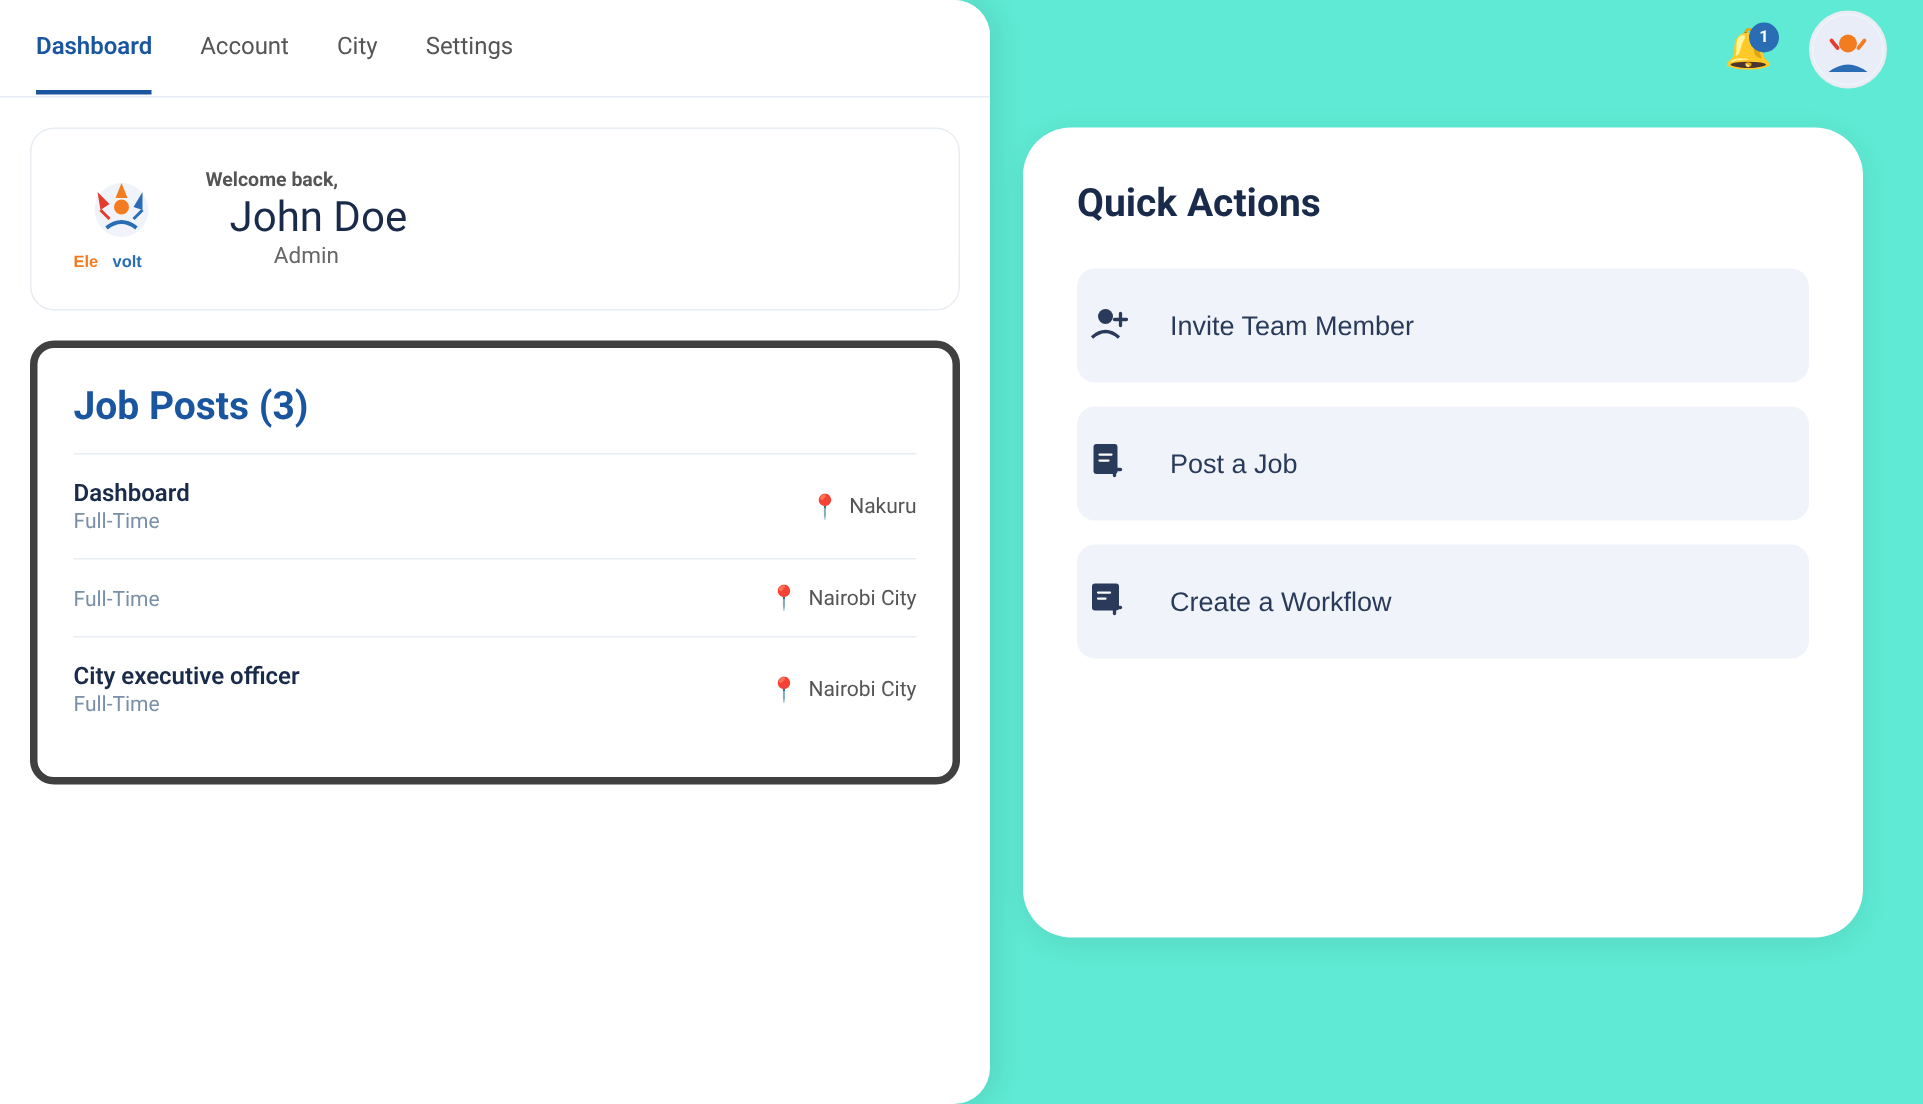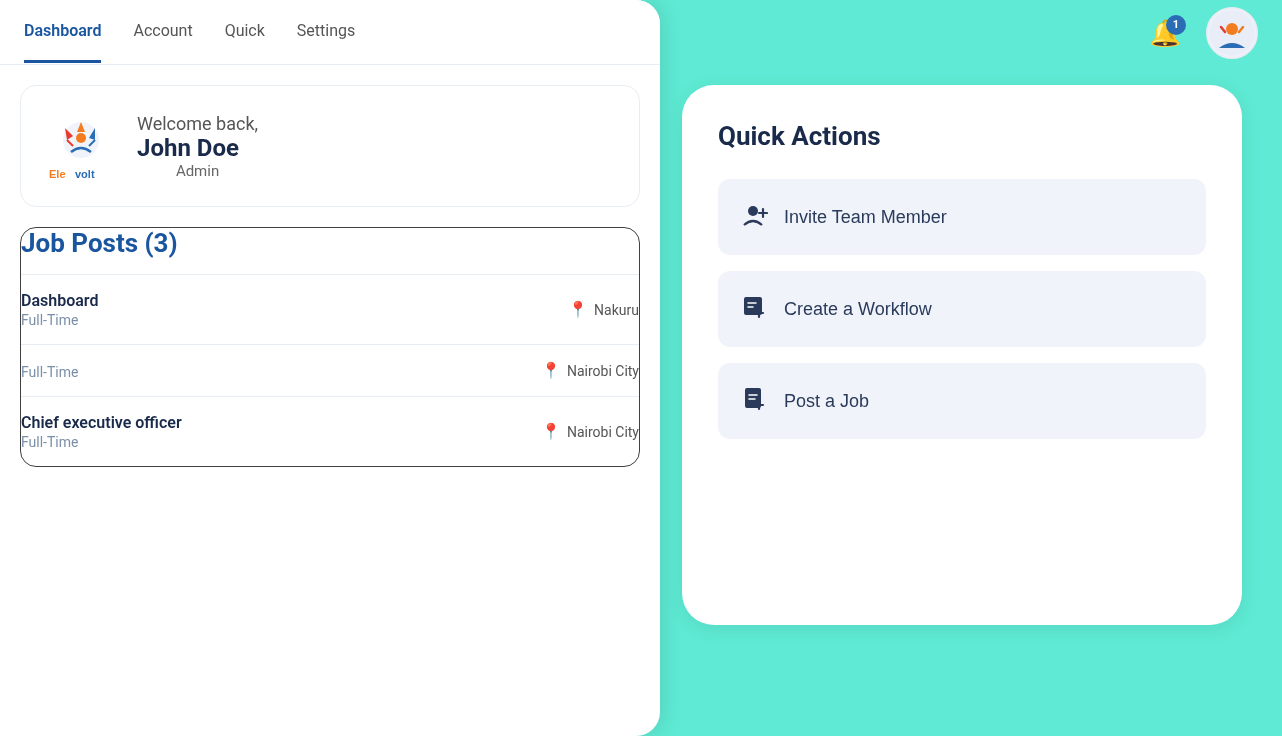--- a/index.html
+++ b/index.html
@@ -73,43 +73,45 @@
       align-items: center;
       gap: 20px;
     }
 
     .welcome-text {
       display: flex;
       flex-direction: column;
     }
 
     .welcome-greeting {
-      font-size: 18px;
+      font-size: 13px;
       color: #555;
+      font-weight: 700;
+    }
+
+    .welcome-name {
+      font-size: 28px;
+      color: #1a2a4a;
       font-weight: 400;
-    }
-
-    .welcome-name {
-      font-size: 24px;
-      color: #1a2a4a;
-      font-weight: 700;
+      margin-left: 16px;
     }
 
     .welcome-role {
       font-size: 15px;
       color: #666;
       text-align: center;
     }
 
     
     .job-posts-section {
       margin: 14px 20px;
       background: #fff;
-      border: 1px solid #404040;
+      border: 5px solid #404040;
       border-radius: 16px;
+      padding: 24px;
     }
 
     .section-title {
       font-size: 26px;
       font-weight: 700;
       color: #1a56a0;
       margin-bottom: 16px;
     }
 
     .job-list {
@@ -235,24 +237,24 @@
     .quick-actions-title {
       font-size: 26px;
       font-weight: 700;
       color: #1a2a4a;
       margin-bottom: 28px;
     }
 
     .action-button {
       display: flex;
       align-items: center;
-      gap: 16px;
+      gap: 28px;
       background: #f0f4fa;
       border-radius: 12px;
-      padding: 22px 24px;
+      padding: 22px 8px;
       margin-bottom: 16px;
       cursor: pointer;
       border: none;
       width: 100%;
       text-align: left;
       transition: background 0.2s;
     }
 
     .action-icon {
       font-size: 22px;
@@ -277,21 +279,21 @@
 </head>
 <body>
 
 <div class="screen-container">
 
   <div class="left-panel">
 
     <nav class="nav-tabs">
       <a class="nav-tab active">Dashboard</a>
       <a class="nav-tab">Account</a>
-      <a class="nav-tab">Quick</a>
+      <a class="nav-tab">City</a>
       <a class="nav-tab">Settings</a>
     </nav>
 
     <div class="welcome-card">
       <div class="logo-svg-wrap">
         <svg width="72" height="72" viewBox="0 0 72 72" xmlns="http://www.w3.org/2000/svg">
 
           <text x="4" y="68" font-size="11" fill="#f47c20" font-weight="700" font-family="Arial">Ele</text>
           <text x="30" y="68" font-size="11" fill="#2a6db5" font-weight="700" font-family="Arial">volt</text>
 
@@ -337,21 +339,21 @@
             <span class="job-type">Full-Time</span>
           </div>
           <div class="job-location">
             <span class="location-icon">📍</span>
             <span>Nairobi City</span>
           </div>
         </div>
 
         <div class="job-item">
           <div class="job-info">
-            <span class="job-title">Chief executive officer</span>
+            <span class="job-title">City executive officer</span>
             <span class="job-type">Full-Time</span>
           </div>
           <div class="job-location">
             <span class="location-icon">📍</span>
             <span>Nairobi City</span>
           </div>
         </div>
 
       </div>
     </div>
@@ -383,46 +385,46 @@
       <button class="action-button">
         <span class="action-icon">
           <svg width="26" height="26" viewBox="0 0 26 26" fill="none" xmlns="http://www.w3.org/2000/svg">
             <circle cx="11" cy="10" r="5" fill="#2a3a5a"></circle>
             <path d="M2,24 Q11,16 20,24" stroke="#2a3a5a" stroke-width="2.2" fill="none"></path>
             <line x1="21" y1="8" x2="21" y2="16" stroke="#2a3a5a" stroke-width="2.2" stroke-linecap="round"></line>
             <line x1="17" y1="12" x2="25" y2="12" stroke="#2a3a5a" stroke-width="2.2" stroke-linecap="round"></line>
           </svg>
         </span>
         <span class="action-label">Invite Team Member</span>
-      </button>
-
-      <button class="action-button">
-        <span class="action-icon">
-          <svg width="26" height="26" viewBox="0 0 26 26" fill="none" xmlns="http://www.w3.org/2000/svg">
-            <rect x="2" y="4" width="18" height="18" rx="2" fill="#2a3a5a"></rect>
-            <line x1="17" y1="16" x2="17" y2="24" stroke="#2a3a5a" stroke-width="2.2" stroke-linecap="round"></line>
-            <line x1="13" y1="20" x2="21" y2="20" stroke="#2a3a5a" stroke-width="2.2" stroke-linecap="round"></line>
-            <line x1="6" y1="10" x2="14" y2="10" stroke="#fff" stroke-width="1.5" stroke-linecap="round"></line>
-            <line x1="6" y1="14" x2="11" y2="14" stroke="#fff" stroke-width="1.5" stroke-linecap="round"></line>
-          </svg>
-        </span>
-        <span class="action-label">Create a Workflow</span>
       </button>
 
       <button class="action-button">
         <span class="action-icon">
           <svg width="26" height="26" viewBox="0 0 26 26" fill="none" xmlns="http://www.w3.org/2000/svg">
             <rect x="3" y="3" width="16" height="20" rx="2" fill="#2a3a5a"></rect>
             <line x1="13" y1="8" x2="20" y2="8" stroke="#2a3a5a" stroke-width="0"></line>
             <line x1="17" y1="16" x2="17" y2="24" stroke="#2a3a5a" stroke-width="2.2" stroke-linecap="round"></line>
             <line x1="13" y1="20" x2="21" y2="20" stroke="#2a3a5a" stroke-width="2.2" stroke-linecap="round"></line>
             <line x1="7" y1="10" x2="15" y2="10" stroke="#fff" stroke-width="1.5" stroke-linecap="round"></line>
             <line x1="7" y1="14" x2="13" y2="14" stroke="#fff" stroke-width="1.5" stroke-linecap="round"></line>
           </svg>
         </span>
         <span class="action-label">Post a Job</span>
       </button>
 
+      <button class="action-button">
+        <span class="action-icon">
+          <svg width="26" height="26" viewBox="0 0 26 26" fill="none" xmlns="http://www.w3.org/2000/svg">
+            <rect x="2" y="4" width="18" height="18" rx="2" fill="#2a3a5a"></rect>
+            <line x1="17" y1="16" x2="17" y2="24" stroke="#2a3a5a" stroke-width="2.2" stroke-linecap="round"></line>
+            <line x1="13" y1="20" x2="21" y2="20" stroke="#2a3a5a" stroke-width="2.2" stroke-linecap="round"></line>
+            <line x1="6" y1="10" x2="14" y2="10" stroke="#fff" stroke-width="1.5" stroke-linecap="round"></line>
+            <line x1="6" y1="14" x2="11" y2="14" stroke="#fff" stroke-width="1.5" stroke-linecap="round"></line>
+          </svg>
+        </span>
+        <span class="action-label">Create a Workflow</span>
+      </button>
+
     </div>
 
   </div>
 
 </div>
 
 </body></html>

